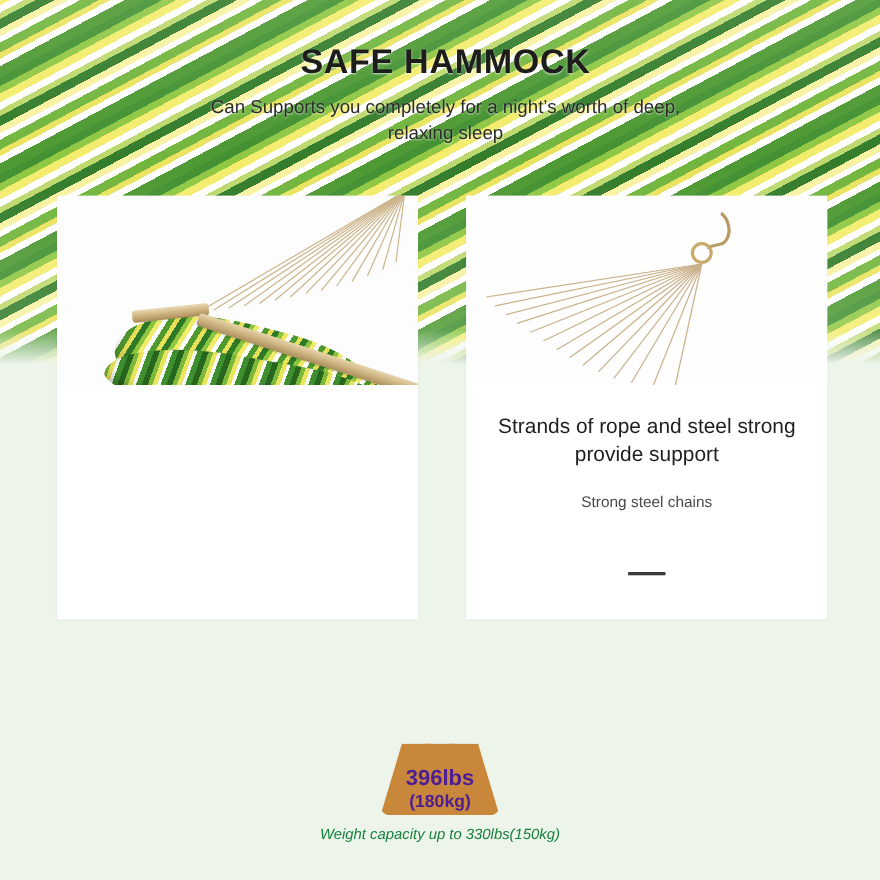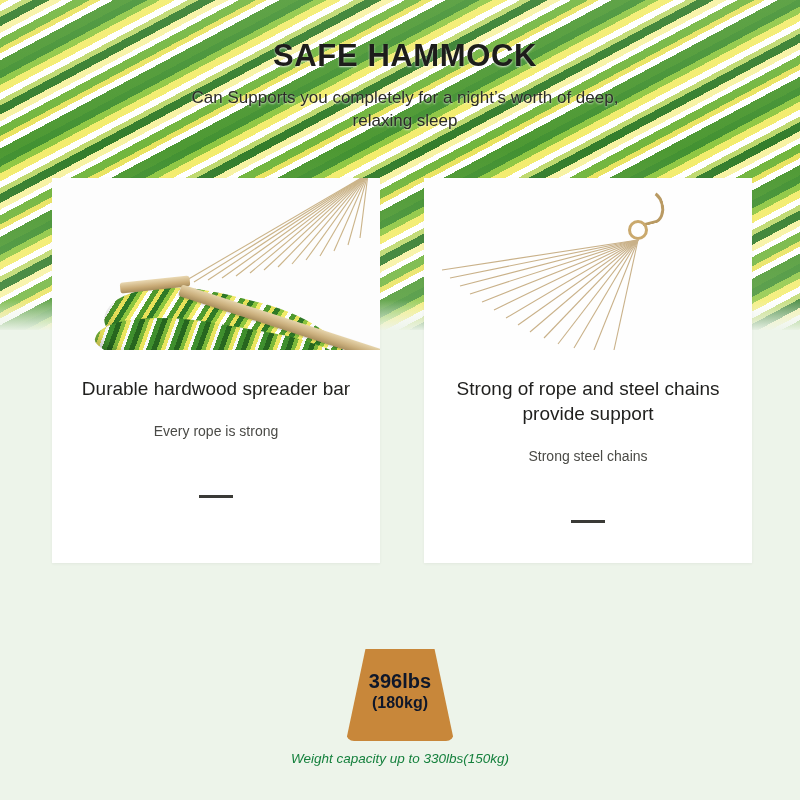--- a/index.html
+++ b/index.html
@@ -214,25 +214,25 @@
   .badge-wrap {
     position: absolute;
     left: 0; bottom: 34px;
     width: 800px;
     text-align: center;
     z-index: 7;
   }
   .weight {
     position: relative;
     display: inline-block;
-    width: 108px; height: 92px;
+    width: 108px; height: 65px;
     background: #c8873a;
     border-radius: 14px 14px 8px 8px;
     clip-path: polygon(18% 0%, 82% 0%, 100% 100%, 0% 100%);
-    color: #0f172a;
+    color: #4c1d95;
     padding-top: 20px;
   }
   .weight-handle {
     position: absolute;
     left: 50%; top: -13px;
     margin-left: -14px;
     width: 28px; height: 22px;
     border: 6px solid #c8873a;
     border-bottom: none;
     border-radius: 14px 14px 0 0;
@@ -283,25 +283,20 @@
             <line x1="198" y1="2" x2="164" y2="79"></line>
             <line x1="198" y1="2" x2="178" y2="73"></line>
             <line x1="198" y1="2" x2="190" y2="66"></line>
           </g>
         </svg>
         <div class="fabric"></div>
         <div class="fabric2"></div>
         <div class="bar-l"></div>
         <div class="bar"></div>
       </div>
-      <div class="card-body">
-        <h2 class="card-title">Durable hardwood spreader bar</h2>
-        <p class="card-caption">Every rope is strong</p>
-        <div class="card-dash"></div>
-      </div>
     </div>
 
     <div class="card">
       <div class="card-photo">
         <div class="ph2-bg"></div>
         <div class="hook"></div>
         <div class="ring"></div>
         <svg style="position:absolute;left:0;top:0;width:328px;height:172px" viewBox="0 0 328 172">
           <g stroke="#c9b189" stroke-width="1.1" fill="none">
             <line x1="214" y1="62" x2="150" y2="170"></line>
@@ -315,21 +310,21 @@
             <line x1="214" y1="62" x2="46" y2="116"></line>
             <line x1="214" y1="62" x2="36" y2="108"></line>
             <line x1="214" y1="62" x2="26" y2="100"></line>
             <line x1="214" y1="62" x2="18" y2="92"></line>
             <line x1="214" y1="62" x2="170" y2="172"></line>
             <line x1="214" y1="62" x2="190" y2="172"></line>
           </g>
         </svg>
       </div>
       <div class="card-body">
-        <h2 class="card-title">Strong of rope and steel chains provide support</h2>
+        <h2 class="card-title">Strands of rope and steel strong provide support</h2>
         <p class="card-caption">Strong steel chains</p>
         <div class="card-dash"></div>
       </div>
     </div>
 
   </div>
 
   <div class="badge-wrap">
     <div class="weight">
       <div class="weight-handle"></div>

